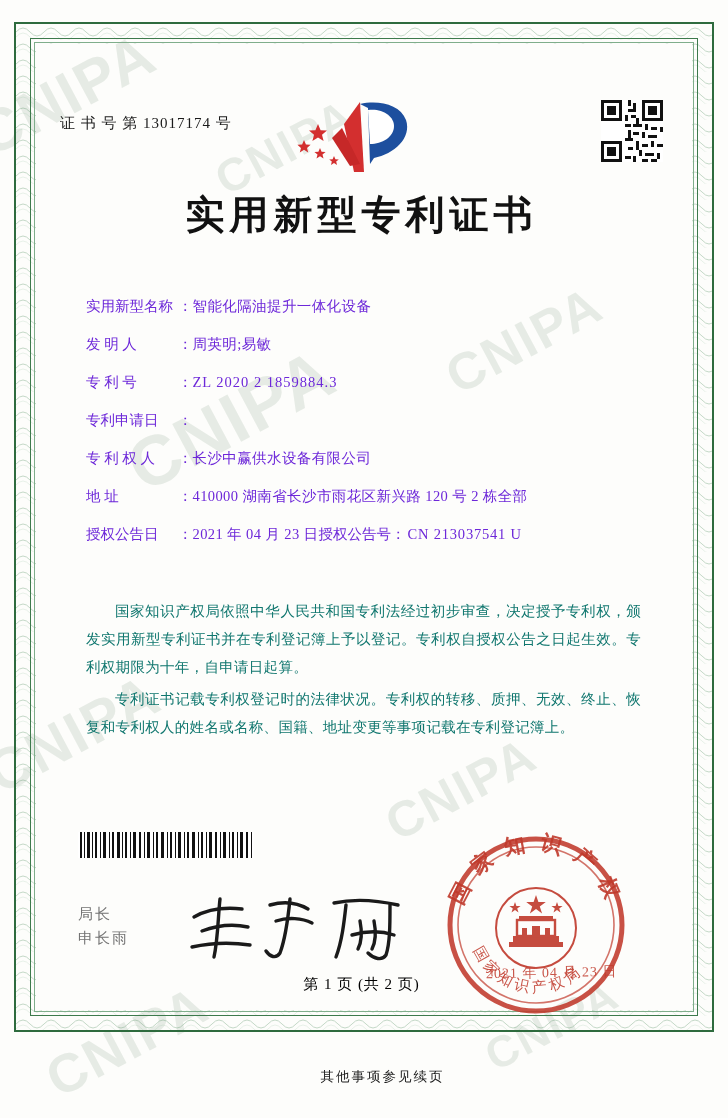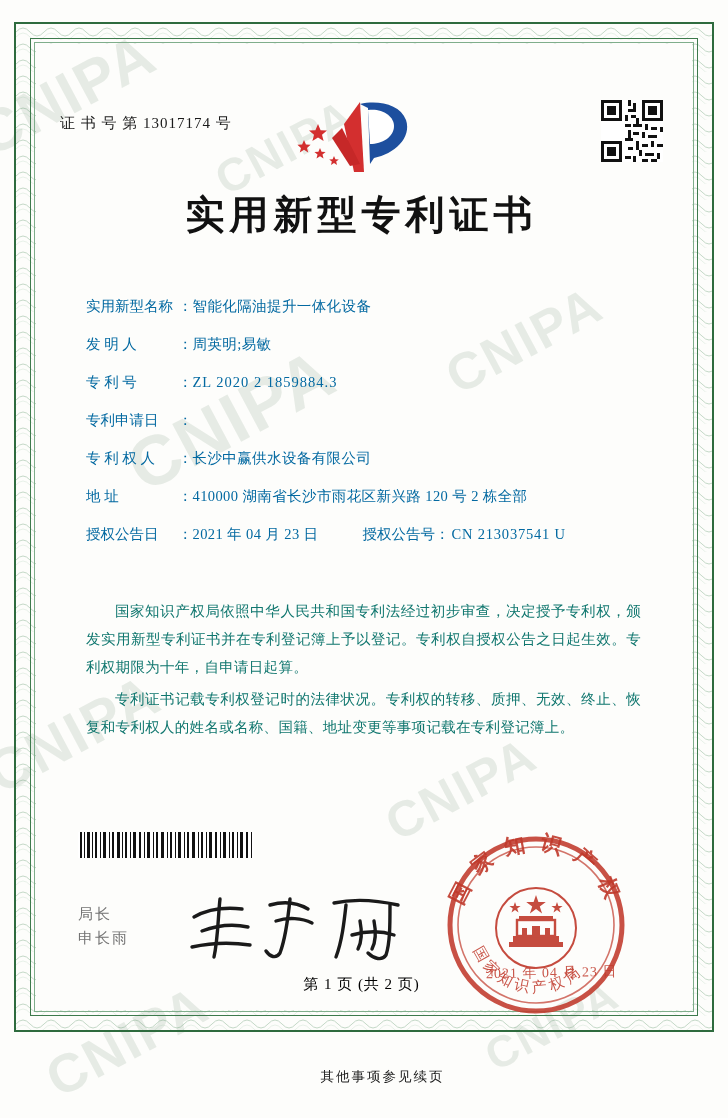--- a/index.html
+++ b/index.html
@@ -120,21 +120,21 @@
     position: absolute;
     top: 255px;
     left: 52px;
     right: 40px;
   }
   .field-row {
     display: flex;
     align-items: baseline;
     margin-bottom: 19px;
     font-size: 14.5px;
-    color: #0369a1;
+    color: #6d28d9;
   }
   .f-label {
     width: 92px;
     flex: 0 0 92px;
     letter-spacing: 0px;
     white-space: nowrap;
   }
   .f-label.spread {
     display: flex;
     justify-content: space-between;
@@ -145,21 +145,20 @@
   }
   .f-value {
     flex: 1 1 auto;
     letter-spacing: .4px;
   }
   .f-value.mono-ish {
     font-family: "Liberation Serif", serif;
     letter-spacing: 1px;
   }
   .inline-extra-label {
-    margin-left: 44px;
     white-space: nowrap;
   }
   .inline-extra-value {
     margin-left: 2px;
     letter-spacing: .8px;
     white-space: nowrap;
   }
 
   .paragraphs {
     position: absolute;

